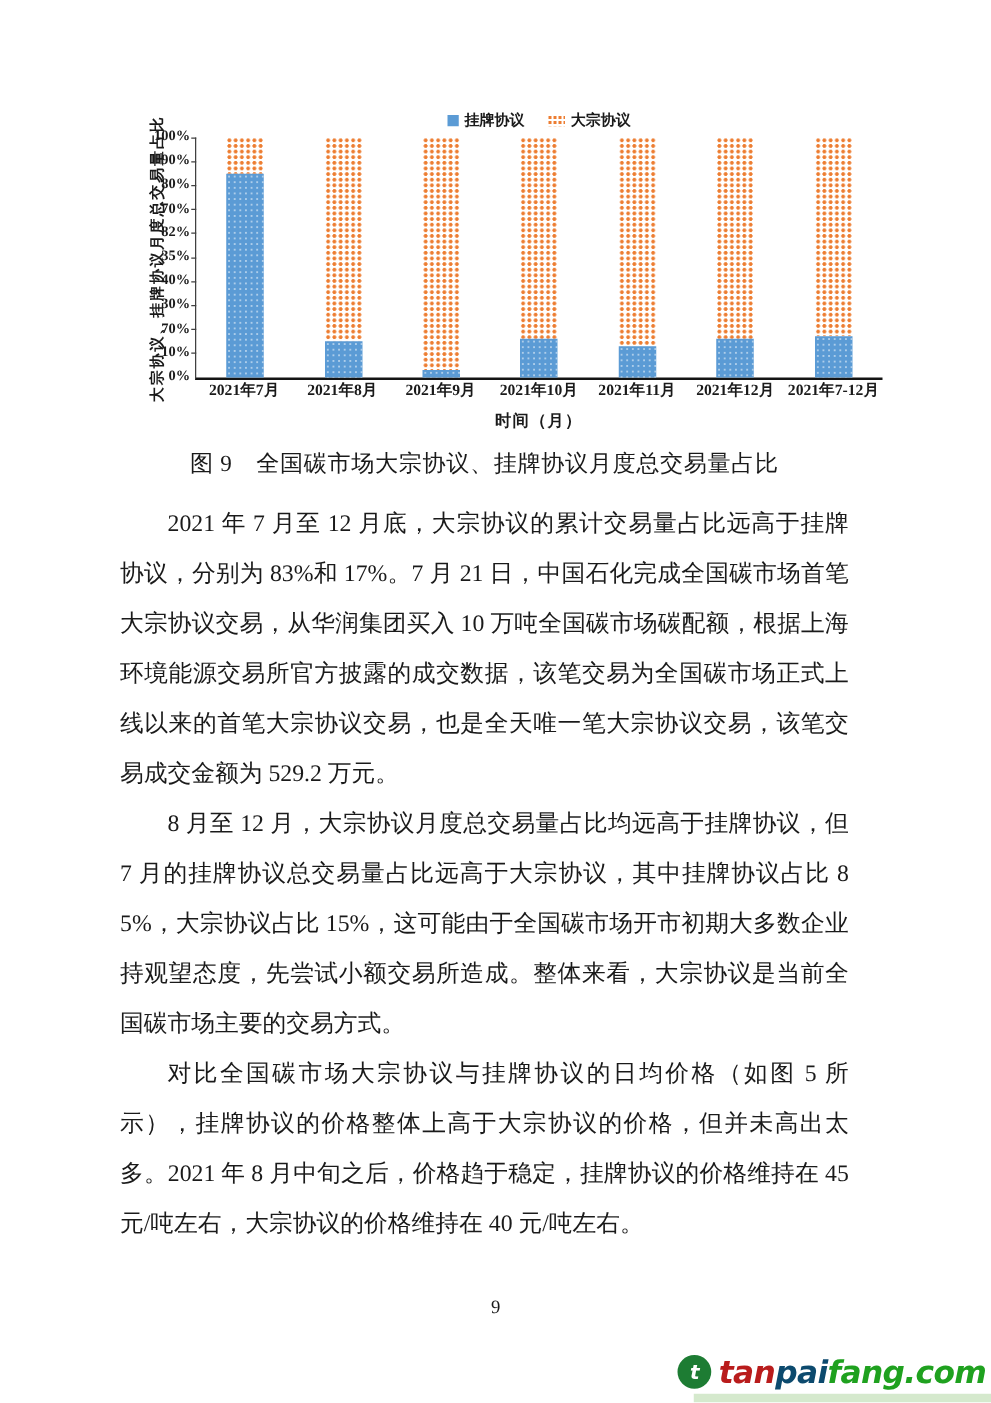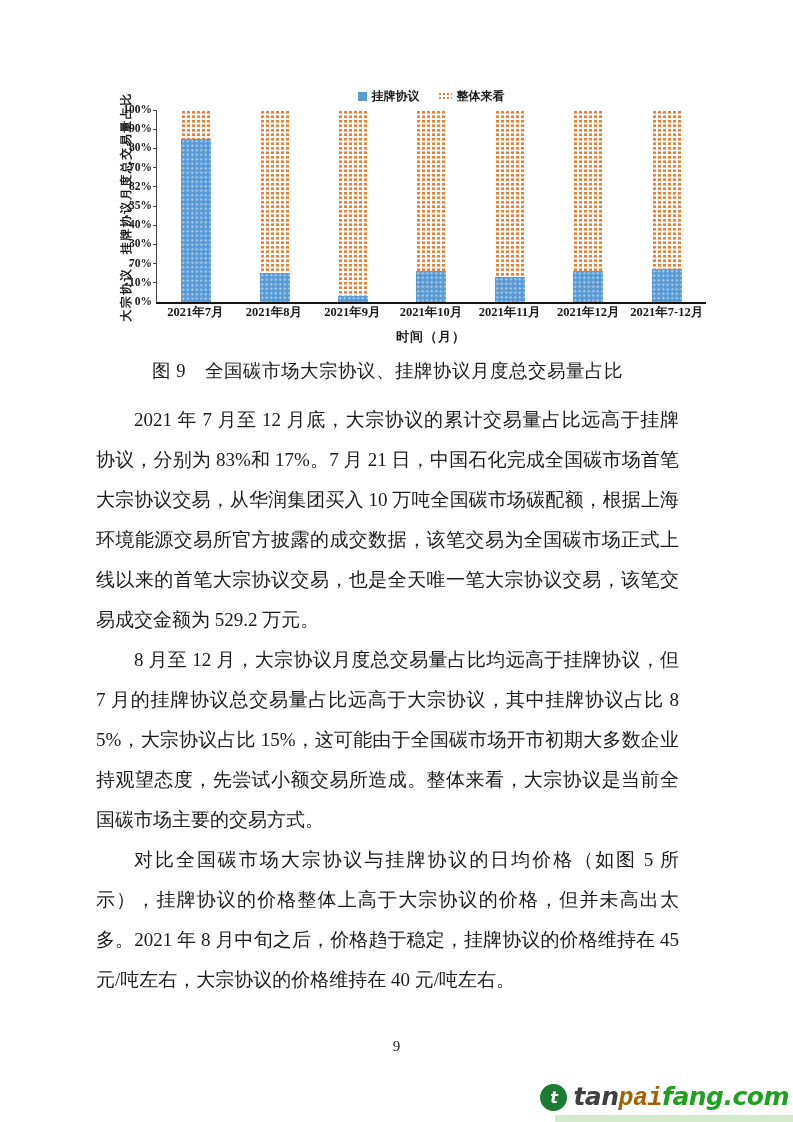--- a/index.html
+++ b/index.html
@@ -68,21 +68,21 @@
 <div class="content">
 
   <div class="chart">
     <div class="legend">
       <span class="legend-item">
         <span class="marker-guapai"></span>
         <span>挂牌协议</span>
       </span>
       <span class="legend-item">
         <span class="marker-dazong"></span>
-        <span>整体来看</span>
+        <span>大宗协议</span>
       </span>
     </div>
 
     <div class="plot-row">
       <div class="ylabel">大宗协议、挂牌协议月度总交易量占比</div>
       <div class="plot">
           <span class="ytick" style="bottom: calc(0% - 6px);">0%</span>
           <span class="ytick" style="bottom: calc(10% - 6px);">10%</span>
           <span class="ytick-mark" style="bottom: calc(10% - 0.5px);"></span>
           <span class="ytick" style="bottom: calc(20% - 6px);">70%</span>
@@ -167,16 +167,16 @@
     <p>8 月至 12 月，大宗协议月度总交易量占比均远高于挂牌协议，但 7 月的挂牌协议总交易量占比远高于大宗协议，其中挂牌协议占比 85%，大宗协议占比 15%，这可能由于全国碳市场开市初期大多数企业持观望态度，先尝试小额交易所造成。整体来看，大宗协议是当前全国碳市场主要的交易方式。</p>
     <p>对比全国碳市场大宗协议与挂牌协议的日均价格（如图 5 所示），挂牌协议的价格整体上高于大宗协议的价格，但并未高出太多。2021 年 8 月中旬之后，价格趋于稳定，挂牌协议的价格维持在 45 元/吨左右，大宗协议的价格维持在 40 元/吨左右。</p>
   </div>
 
 </div>
 
 <div class="page-number">9</div>
 
 <div class="logo">
   <span class="logo-icon" style="background: rgb(29, 124, 51);">t</span>
-  <span class="logo-text"><span style="color: #404040;">tan</span><span style="color: #a16207; font-family: Liberation Mono, monospace;">pai</span><span style="color: rgb(31, 161, 31);">fang.com</span></span>
+  <span class="logo-text"><span style="color: #b91c1c;">tan</span><span style="color: #0c4a6e;">pai</span><span style="color: rgb(31, 161, 31);">fang.com</span></span>
 </div>
 
 <div class="footer-strip" style="background: rgb(213, 233, 205);"></div>
 
 </body></html>

